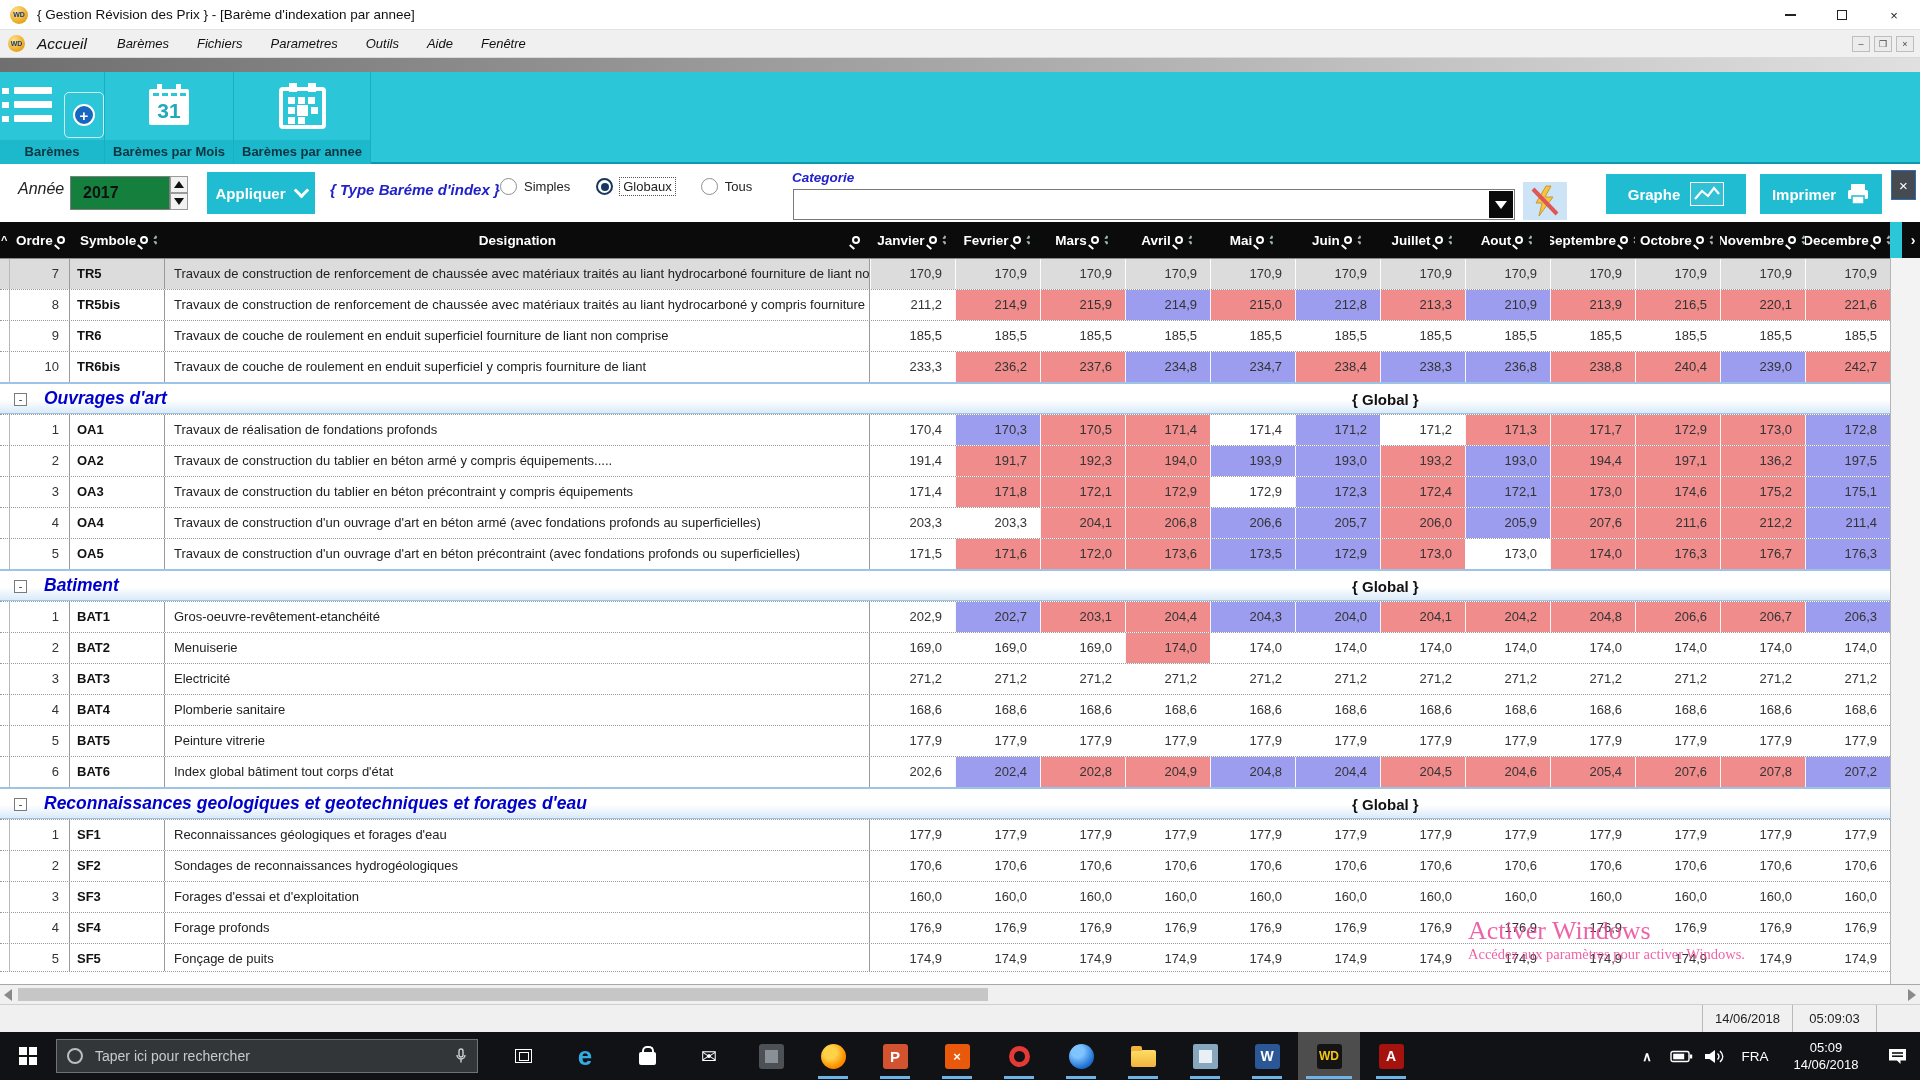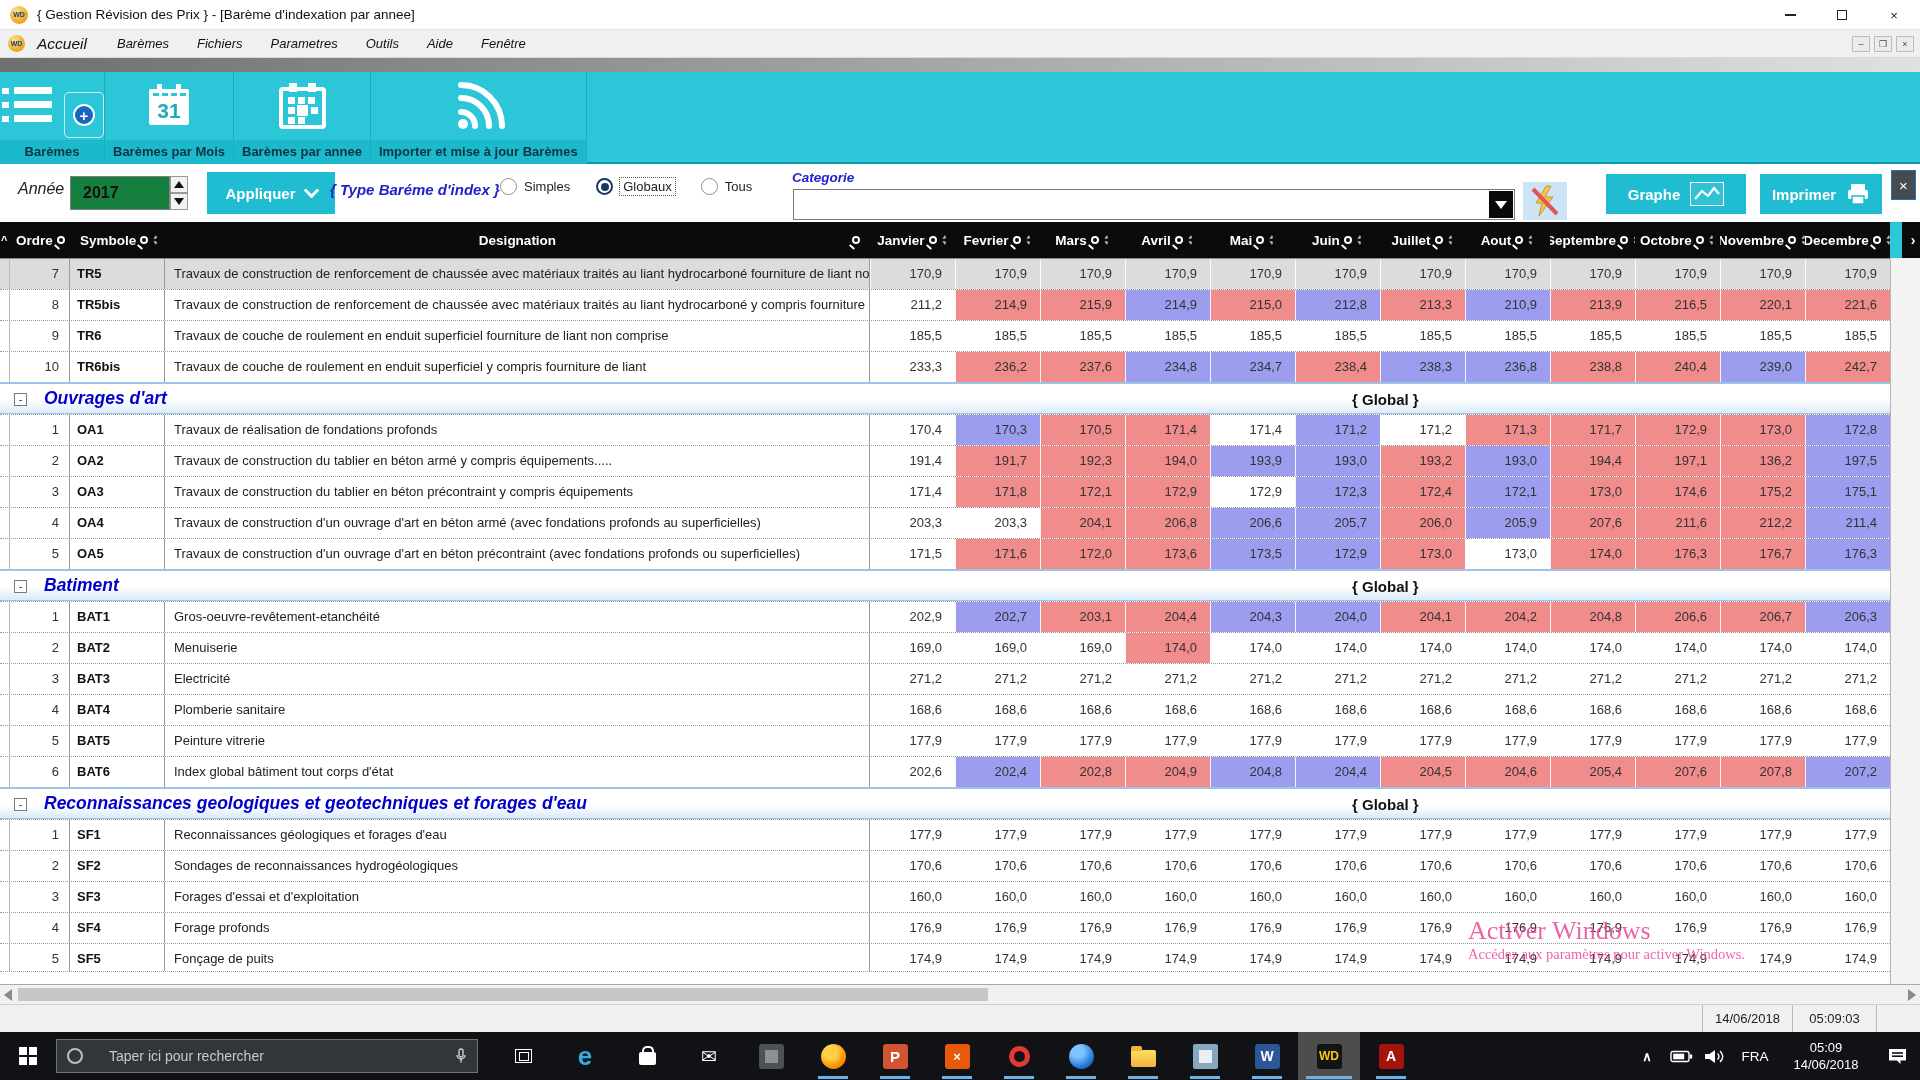--- a/index.html
+++ b/index.html
@@ -34,21 +34,21 @@
 
   
   .controlsrow { position:absolute; left:0; top:166px; width:1920px; height:56px; background:#fff; }
   .lbl-annee { position:absolute; left:18px; top:180px; font-style:italic; font-size:16px; color:#222; }
   .inp-annee { position:absolute; left:70px; top:176px; width:100px; height:34px; border:1px solid #7f7f7f; font-size:16px; font-weight:bold; color:#111; padding-left:12px; display:flex; align-items:center; background:#15803d; }
   .spinner { position:absolute; left:170px; top:176px; width:18px; height:34px; display:flex; flex-direction:column; }
   .spin { flex:1; border:1px solid #9a9a9a; background:#f2f2f2; display:flex; align-items:center; justify-content:center; }
   .tri-up { width:0; height:0; border-left:5px solid transparent; border-right:5px solid transparent; border-bottom:7px solid #111; }
   .tri-dn { width:0; height:0; border-left:5px solid transparent; border-right:5px solid transparent; border-top:7px solid #111; }
   .btn-cyan { background:#1FBCD2; color:#fff; font-weight:bold; display:flex; align-items:center; justify-content:center; gap:10px; }
-  .btn-appliquer { position:absolute; left:207px; top:172px; width:128px; height:42px; font-size:15px; }
+  .btn-appliquer { position:absolute; left:207px; top:172px; width:108px; height:42px; font-size:15px; }
   .chev-dn { width:11px; height:11px; border-right:3.5px solid #fff; border-bottom:3.5px solid #fff; transform:rotate(45deg); margin-top:-5px; }
   .lbl-type { position:absolute; left:330px; top:181px; color:#2121CC; font-weight:bold; font-style:italic; font-size:15px; }
   .radios { position:absolute; left:500px; top:178px; display:flex; gap:26px; align-items:center; }
   .radio { display:flex; align-items:center; gap:7px; }
   .rb { width:17px; height:17px; border:1.5px solid #8f8f8f; border-radius:50%; background:#fff; display:flex; align-items:center; justify-content:center; }
   .rb.on { border:2px solid #17375E; }
   .rb.on::after { content:""; width:8px; height:8px; border-radius:50%; background:#17375E; }
   .rlabel { font-size:13px; color:#222; }
   .rlabel.focusbox { outline:1px dotted #555; padding:1px 3px; }
   .lbl-categorie { position:absolute; left:792px; top:170px; color:#2121CC; font-weight:bold; font-style:italic; font-size:13.5px; }
@@ -118,21 +118,21 @@
   
   .watermark { position:absolute; left:1468px; top:916px; color:#ec4899; opacity:.85; pointer-events:none; white-space:nowrap;font-family:Liberation Serif, serif; }
   .wm1 { font-size:26px; }
   .wm2 { font-size:14.5px; margin-top:0; }
 
   
   .taskbar { position:absolute; left:0; top:1032px; width:1920px; height:48px; background:#101215; display:flex; align-items:center; color:#fff; }
   .tk-start { width:56px; height:48px; display:flex; align-items:center; justify-content:center; }
   .winlogo { display:grid; grid-template-columns:8px 8px; grid-template-rows:8px 8px; gap:1.5px; }
   .winlogo i { background:#fff; }
-  .tk-search { width:422px; height:34px; background:#333639; border:1px solid #6f7276; display:flex; align-items:center; padding:0 10px; gap:26px; }
+  .tk-search { width:422px; height:34px; background:#333639; border:1px solid #6f7276; display:flex; align-items:center; padding:0 10px; gap:12px; }
   .ring { width:16px; height:16px; border:2px solid #bdbdbd; border-radius:50%; flex:none; }
   .tk-search-text { flex:1; font-size:14px; color:#c9c9c9; white-space:nowrap; overflow:hidden; }
   .tk-slots { display:flex; margin-left:14px; }
   .tk-slot { position:relative; width:62px; height:48px; display:flex; align-items:center; justify-content:center; }
   .tk-slot.active { background:#4d4d4d; }
   .tk-under { position:absolute; bottom:1px; left:16px; width:30px; height:3px; background:#6EB3E8; }
   .tk-slot.active .tk-under { left:8px; width:46px; }
   .tk-glyph { font-weight:bold; }
   .sq { width:25px; height:25px; border-radius:3px; display:flex; align-items:center; justify-content:center; color:#fff; font-weight:bold; }
   .tv { width:17px; height:14px; border:1.5px solid #fff; position:relative; }
@@ -241,33 +241,20 @@
               <rect x="11" y="25" width="7" height="7"></rect>
               <rect x="20" y="23" width="11" height="11"></rect>
               <rect x="34" y="25" width="7" height="7"></rect>
               <rect x="11" y="35" width="7" height="7"></rect>
               <rect x="21" y="35" width="7" height="7"></rect>
             </g>
           </svg>
         </div>
         <div class="tb-label">Barèmes par annee</div>
       </div>
-      <div class="tb-btn">
-        <div class="tb-iconwrap">
-          <svg width="54" height="48">
-            <g stroke="#fff" fill="none" stroke-width="6" stroke-linecap="round">
-              <path d="M10 30 a14 14 0 0 1 14 14"></path>
-              <path d="M10 16 a28 28 0 0 1 28 28"></path>
-              <path d="M10 3 a41 41 0 0 1 41 41"></path>
-            </g>
-            <circle cx="12" cy="42" r="5" fill="#fff"></circle>
-          </svg>
-        </div>
-        <div class="tb-label">Importer et mise à jour Barèmes</div>
-      </div>
     </div>
 
   <div class="controlsrow"></div>
   <span class="lbl-annee">Année</span>
   <div class="inp-annee">2017</div>
   <div class="spinner">
     <span class="spin">
         <i class="tri-up"></i>
       </span>
     <span class="spin">

